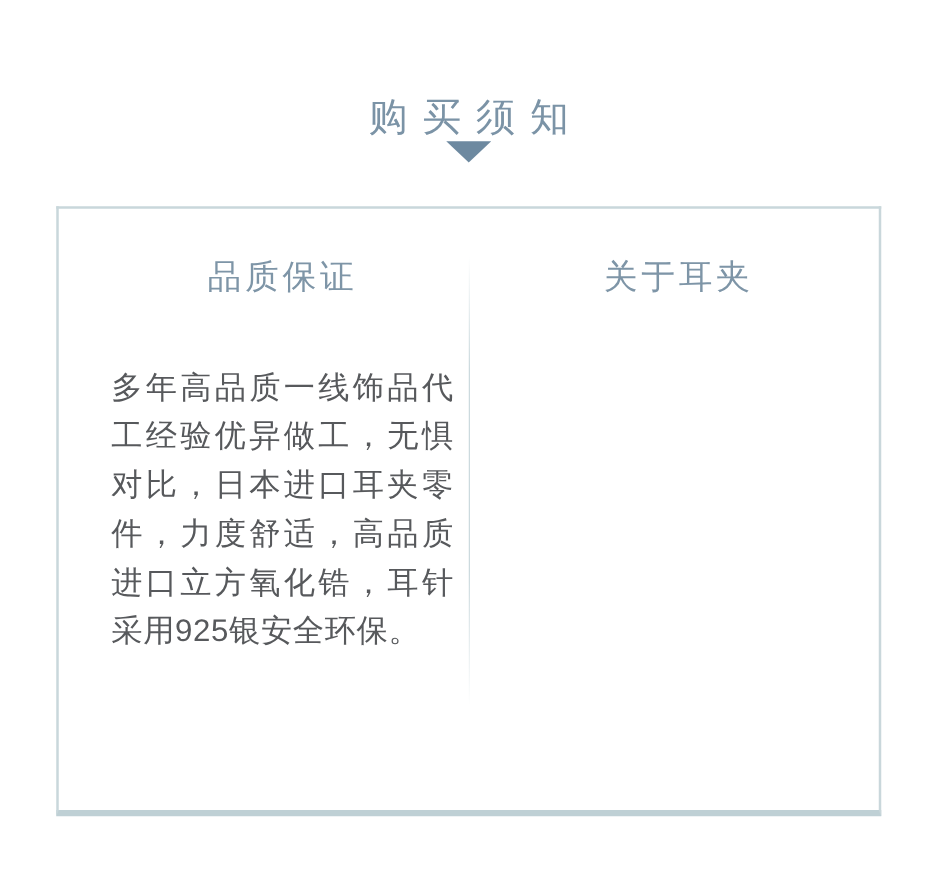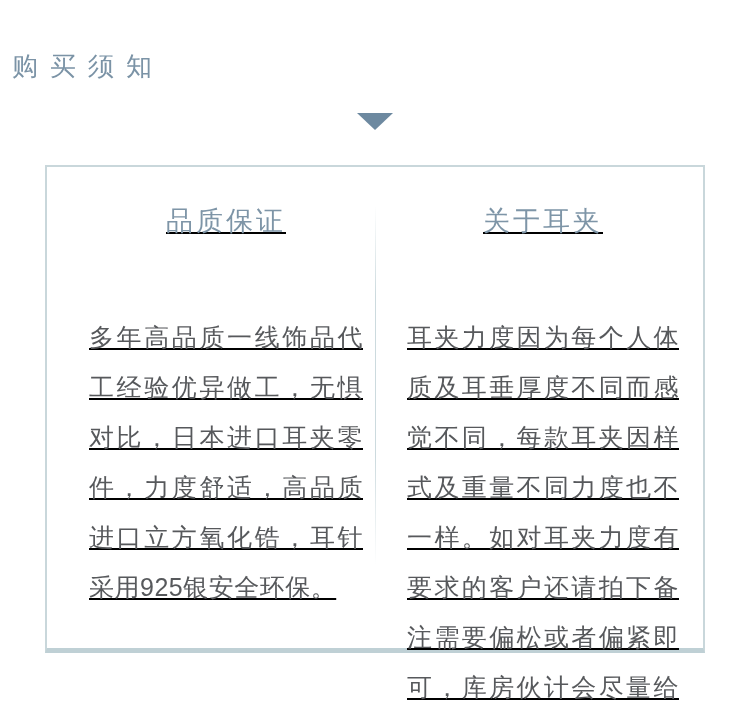--- a/index.html
+++ b/index.html
@@ -9,23 +9,23 @@
     font-family: "Liberation Sans", "DejaVu Sans", sans-serif;
     overflow: hidden;
   }
   .page {
     position: relative;
     width: 750px; height: 713px;
     background: #ffffff;
   }
   .page-title {
     position: absolute;
-    top: 49px; left: 0; right: 0;
-    text-align: left;
-    font-size: 26px;
+    top: 73px; left: 0; right: 0;
+    text-align: center;
+    font-size: 31px;
     letter-spacing: 12px;
     margin-left: 12px; 
     color: #7b93a6;
     font-weight: 400;
   }
   .triangle-down {
     position: absolute;
     top: 113px; left: 50%;
     transform: translateX(-50%);
     width: 0; height: 0;
@@ -39,35 +39,35 @@
     width: 656px; height: 481px;
     border: 2px solid #c9d7db;
     border-bottom: 5px solid #bfd0d5;
     background: #ffffff;
   }
   .columns {
     display: flex;
     width: 100%; height: 100%;
     position: relative;
   }
-  .column { flex: 1 1 50%; box-sizing: border-box; text-decoration: underline; }
+  .column { flex: 1 1 50%; box-sizing: border-box; }
   .column.left  { padding: 0 12px 0 42px; }
   .column.right { padding: 0 24px 0 32px; }
   .column-heading {
     margin-top: 36px;
     text-align: center;
     font-size: 27px;
     letter-spacing: 3px;
     color: #7e95a7;
     font-weight: 400;
   }
   .column-body {
-    margin-top: 73px;
+    margin-top: 52px;
     font-size: 25px;
-    line-height: 50px;
+    line-height: 39px;
     letter-spacing: 0.5px;
     color: #57595c;
     text-align: justify;
     font-weight: 300;
   }
   .v-divider {
     position: absolute;
     left: 50%; top: 38px;
     width: 1px; height: 360px;
     background: linear-gradient(
@@ -92,19 +92,18 @@
 
       <div class="column left">
         <div class="column-heading">品质保证</div>
         <div class="column-body">多年高品质一线饰品代工经验优异做工，无惧对比，日本进口耳夹零件，力度舒适，高品质进口立方氧化锆，耳针采用925银安全环保。</div>
       </div>
 
       <div class="v-divider"></div>
 
       <div class="column right">
         <div class="column-heading">关于耳夹</div>
-        <div class="column-body">耳夹力度因为每个人体质及耳垂厚度不同而感觉不同，每款耳夹因样式及重量不同力度也不一样。如对耳夹力度有要求的客户还请拍下备注需要偏松或者偏紧即可，库房伙计会尽量给您手动调节。</div>
       </div>
 
     </div>
   </div>
 
 </div>
 
 </body></html>

